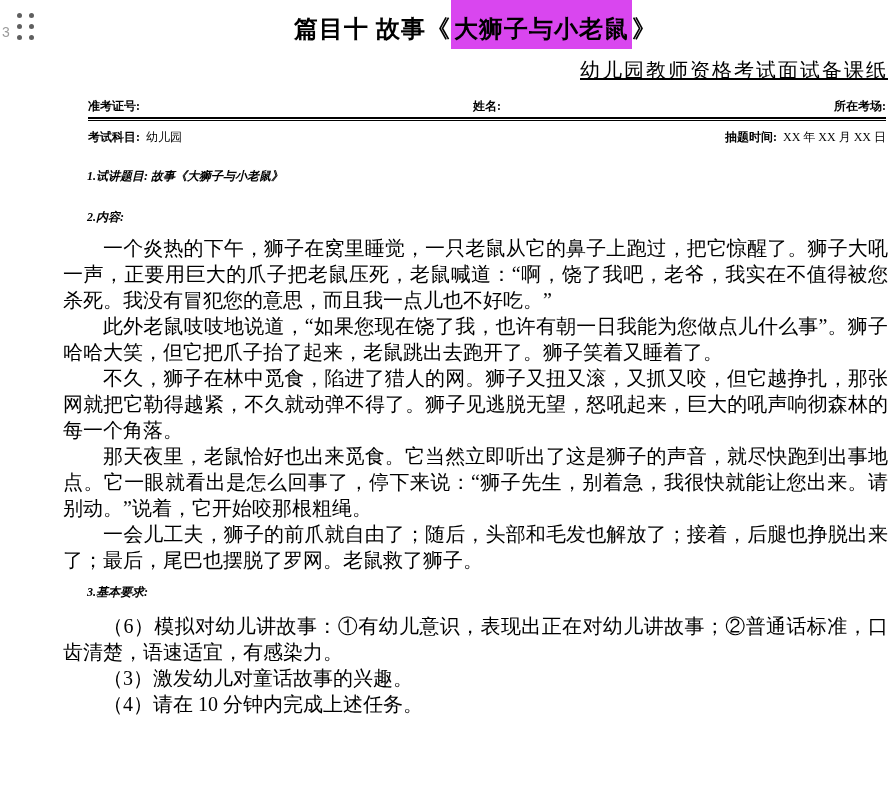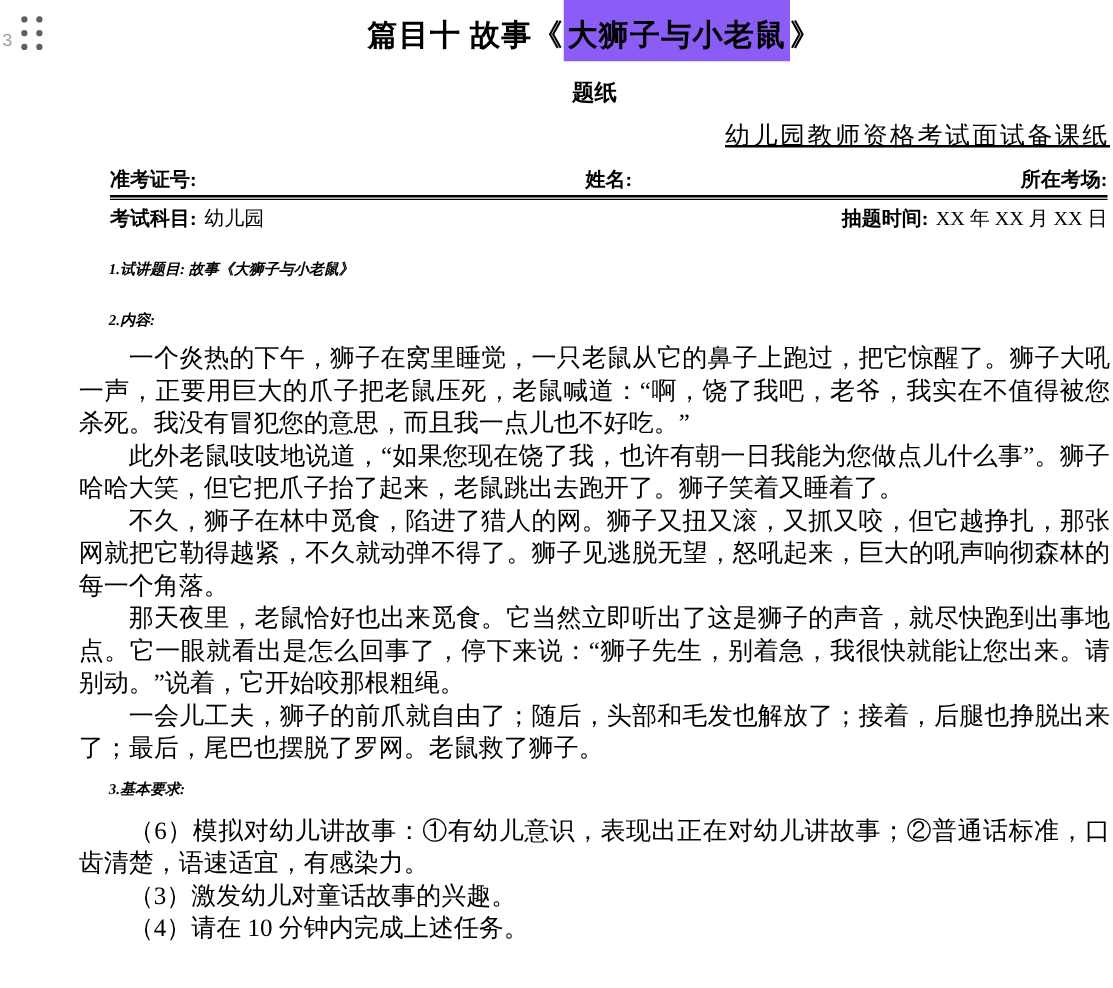--- a/index.html
+++ b/index.html
@@ -35,36 +35,36 @@
   
   .doc { position: absolute; left: 63px; top: 0; width: 825px; }
 
   .title {
     margin: 12px 0 0 0;
     text-align: center;
     font-size: 24px; font-weight: bold;
     line-height: 34px;
     letter-spacing: 1px;
   }
-  .hl { background: #8b5cf6; padding: 17px 3px 7px 3px; text-align: center; }
+  .hl { background: #d946ef; padding: 17px 3px 7px 3px; text-align: center; }
 
   .h-tizhi {
     margin: 17px 0 0 0;
     text-align: center;
     font-size: 18px; font-weight: bold; line-height: 22px;
   }
   .h-sub {
     margin: 12px 0 0 0;
     text-align: right;
     font-size: 20px; font-weight: normal; line-height: 24px;
     letter-spacing: 2px;
     text-decoration: underline;
   }
 
-  .form { margin: 14px 0 0 25px; width: 798px; font-size: 16px; }
+  .form { margin: 14px 0 0 25px; width: 798px; font-size: 12px; }
   .form .row { display: flex; justify-content: space-between; line-height: 20px; }
   .form .lbl { font-weight: bold; }
   .form .val { font-weight: normal; margin-left: 6px; }
   .dbl-rule {
     margin-top: 1px; height: 4px;
     border-top: 2px solid #000;
     border-bottom: 1px solid #000;
   }
   .row2 { padding: 6px 0 2px 0; text-align: right; }
 
@@ -98,21 +98,20 @@
         <i></i>
         <i></i>
         <i></i>
     </span>
   </div>
 
   <div class="doc">
 
     <h1 class="title"><span>篇目十 故事《</span><span class="hl">大狮子与小老鼠</span><span>》</span></h1>
 
-    <h2 class="h-tizhi">题纸</h2>
 
     <div class="h-sub">幼儿园教师资格考试面试备课纸</div>
 
     <div class="form">
       <div class="row row1">
         <span class="lbl">准考证号:</span>
         <span class="lbl">姓名:</span>
         <span class="lbl">所在考场:</span>
       </div>
       <div class="dbl-rule"></div>

